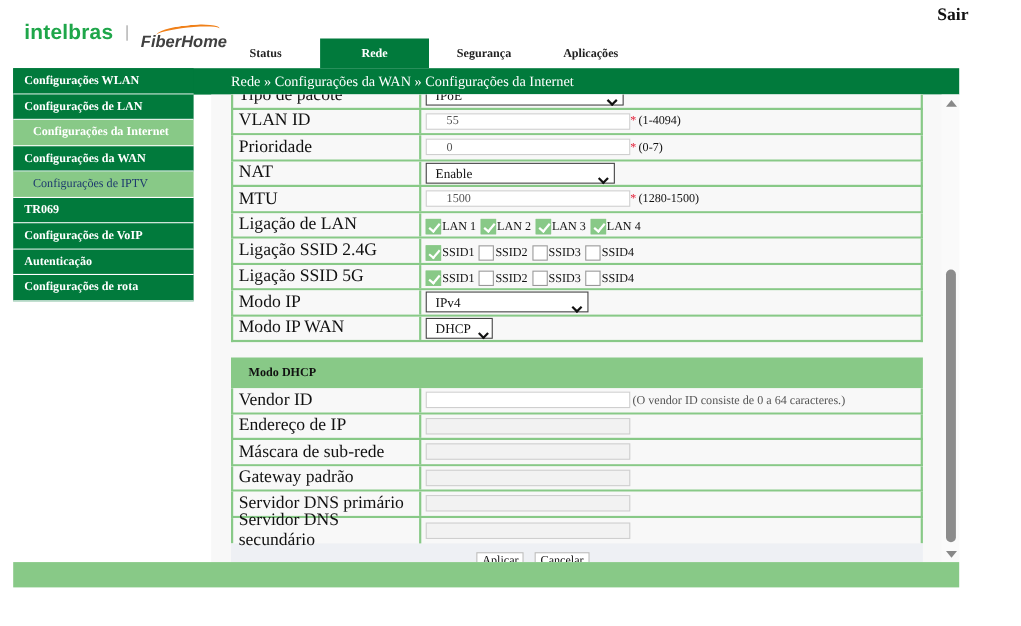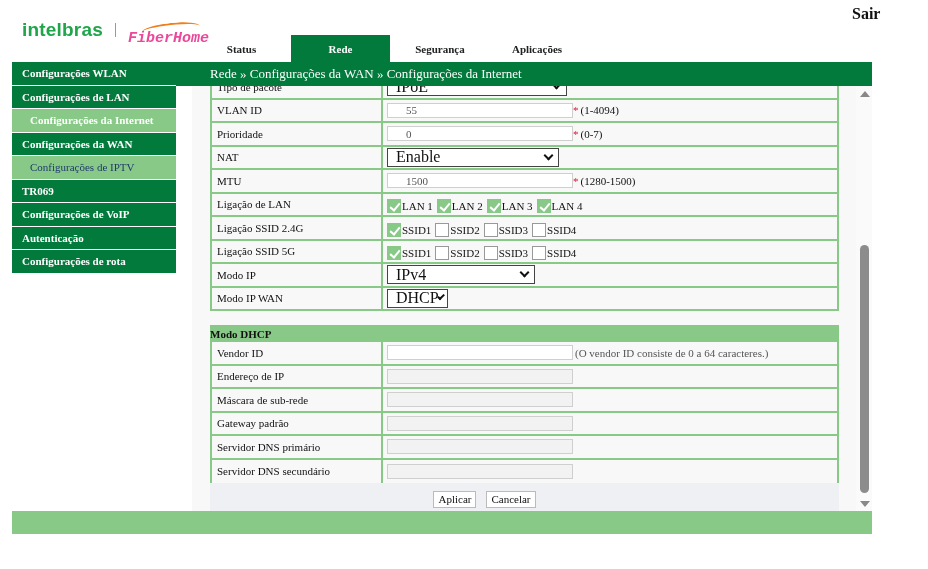--- a/index.html
+++ b/index.html
@@ -2,21 +2,21 @@
 <html><head>
   <meta charset="utf-8">
   <style>
     * { box-sizing: border-box; margin: 0; padding: 0; }
     body { width: 928px; height: 569px; background: #ffffff; font-family: "Liberation Serif", "DejaVu Serif", serif; color: #111; position: relative; overflow: hidden; font-size: 12px; }
 
     
     .logo { position: absolute; left: 22px; top: 12px; display: flex; align-items: center; }
     .logo-intelbras { font-family: "Liberation Sans", "DejaVu Sans", sans-serif; font-weight: bold; font-size: 19px; color: #1fa64a; letter-spacing: 0.2px; }
     .logo-sep { width: 1px; height: 14px; background: #999; margin: 0 12px 0 12px; }
-    .logo-fh { font-family: Liberation Mono, monospace; font-weight: bold; font-style: italic; font-size: 15px; color: #ec4899; position: relative; margin-top: 18px; }
+    .logo-fh { font-family: Liberation Sans, sans-serif; font-weight: bold; font-style: italic; font-size: 15px; color: #404040; position: relative; margin-top: 18px; }
     .logo-swoosh { position: absolute; left: 14px; top: -7px; width: 58px; height: 12px; border-top: 2px solid #f08019; border-radius: 50% 50% 0 0; transform: rotate(-6deg); }
     .sair { position: absolute; left: 852px; top: 5px; font-weight: bold; font-size: 16px; color: #111; }
 
     
     .topnav { position: absolute; left: 192px; top: 35px; height: 27px; display: flex; }
     .topnav .tab { height: 27px; display: flex; align-items: center; justify-content: center; font-weight: bold; font-size: 11px; color: #222; }
     .topnav .tab.active { background: #017a3c; color: #fff; }
 
     
     .crumbbar { position: absolute; left: 12px; top: 62px; width: 860px; height: 24px; background: #017a3c; }
@@ -25,35 +25,35 @@
     
     .sidebar { position: absolute; left: 12px; top: 62px; width: 164px; }
     .side-item { height: 23.5px; background: #017a3c; color: #fff; font-weight: bold; font-size: 11px; display: flex; align-items: center; padding-left: 10px; border-bottom: 1px solid #ffffff; }
     .side-item.sub { background: #88c987; color: #1e3a6e; font-weight: normal; padding-left: 18px; }
     .side-item.sub.active { color: #fff; font-weight: bold; }
 
     
     .content { position: absolute; left: 192px; top: 86px; width: 680px; height: 425px; background: #f8f8f8; overflow: hidden; }
     .form { position: absolute; left: 18px; top: -10px; width: 629px; }
     .row { display: flex; border-left: 2px solid #88c987; border-right: 2px solid #88c987; border-bottom: 2px solid #88c987; height: 23.5px; background: #f8f8f8; }
-    .row .lbl { width: 171px; border-right: 2px solid #88c987; padding-left: 5px; display: flex; align-items: center; font-size: 11px; color: #111; }
+    .row .lbl { width: 171px; border-right: 2px solid #88c987; padding-left: 5px; display: flex; align-items: center; font-size: 16px; color: #111; }
     .row .val { flex: 1; display: flex; align-items: center; padding-left: 4px; font-size: 11px; }
     .inp { width: 186px; height: 15px; border: 1px solid #cfcfcf; background: #fff; font-family: "Liberation Serif", serif; font-size: 11px; color: #555; padding-left: 18px; display: flex; align-items: center; }
     .inp.disabled { background: #f2f2f2; }
     .hint { font-size: 11px; color: #111; margin-left: 2px; }
     .hint.grey { color: #555; }
     .req { color: #e0102a; }
-    .sel { height: 19px; border: 1px solid #444; background: #fff; display: flex; align-items: center; justify-content: space-between; padding: 0 6px 0 8px; font-size: 16px; color: #111; }
+    .sel { height: 19px; border: 1px solid #444; background: #fff; display: flex; align-items: flex-end; justify-content: space-between; padding: 0 6px 0 8px; font-size: 12px; color: #111; }
     .sel .chev { width: 7px; height: 7px; border-right: 2px solid #111; border-bottom: 2px solid #111; transform: rotate(45deg); margin-top: -4px; }
     .cb { display: flex; align-items: center; margin-right: 4px; font-size: 11px; }
     .box { width: 14px; height: 14px; border: 1px solid #999; background: #fff; margin-right: 1px; position: relative; }
     .box.on { background: #88c987; border-color: #88c987; }
     .box.on::after { content: ""; position: absolute; left: 4px; top: 1px; width: 4px; height: 8px; border-right: 2px solid #fff; border-bottom: 2px solid #fff; transform: rotate(40deg); }
 
-    .section-head { margin-top: 14px; height: 17px; background: #88c987; font-weight: bold; font-size: 11px; padding-left: 0; display: flex; align-items: center; color: #111; }
+    .section-head { margin-top: 14px; height: 28px; background: #88c987; font-weight: bold; font-size: 11px; padding-left: 16px; display: flex; align-items: center; color: #111; }
     .buttons { height: 32px; background: #eef0f4; display: flex; align-items: center; justify-content: center; gap: 10px; padding-right: 80px; }
     .btn { height: 17px; padding: 0 4px; border: 1px solid #bbb; background: #fff; font-size: 11px; font-family: "Liberation Serif", serif; display: flex; align-items: center; color: #111; }
 
     
     .scrolltrack { position: absolute; left: 856px; top: 86px; width: 16px; height: 425px; background: #fafafa; }
     .arrow-up { position: absolute; left: 4px; top: 5px; width: 0; height: 0; border-left: 5px solid transparent; border-right: 5px solid transparent; border-bottom: 6px solid #888; }
     .arrow-down { position: absolute; left: 4px; top: 415px; width: 0; height: 0; border-left: 5px solid transparent; border-right: 5px solid transparent; border-top: 6px solid #888; }
     .thumb { position: absolute; left: 4px; top: 159px; width: 9px; height: 248px; background: #8c8c8c; border-radius: 5px; }
 
     

